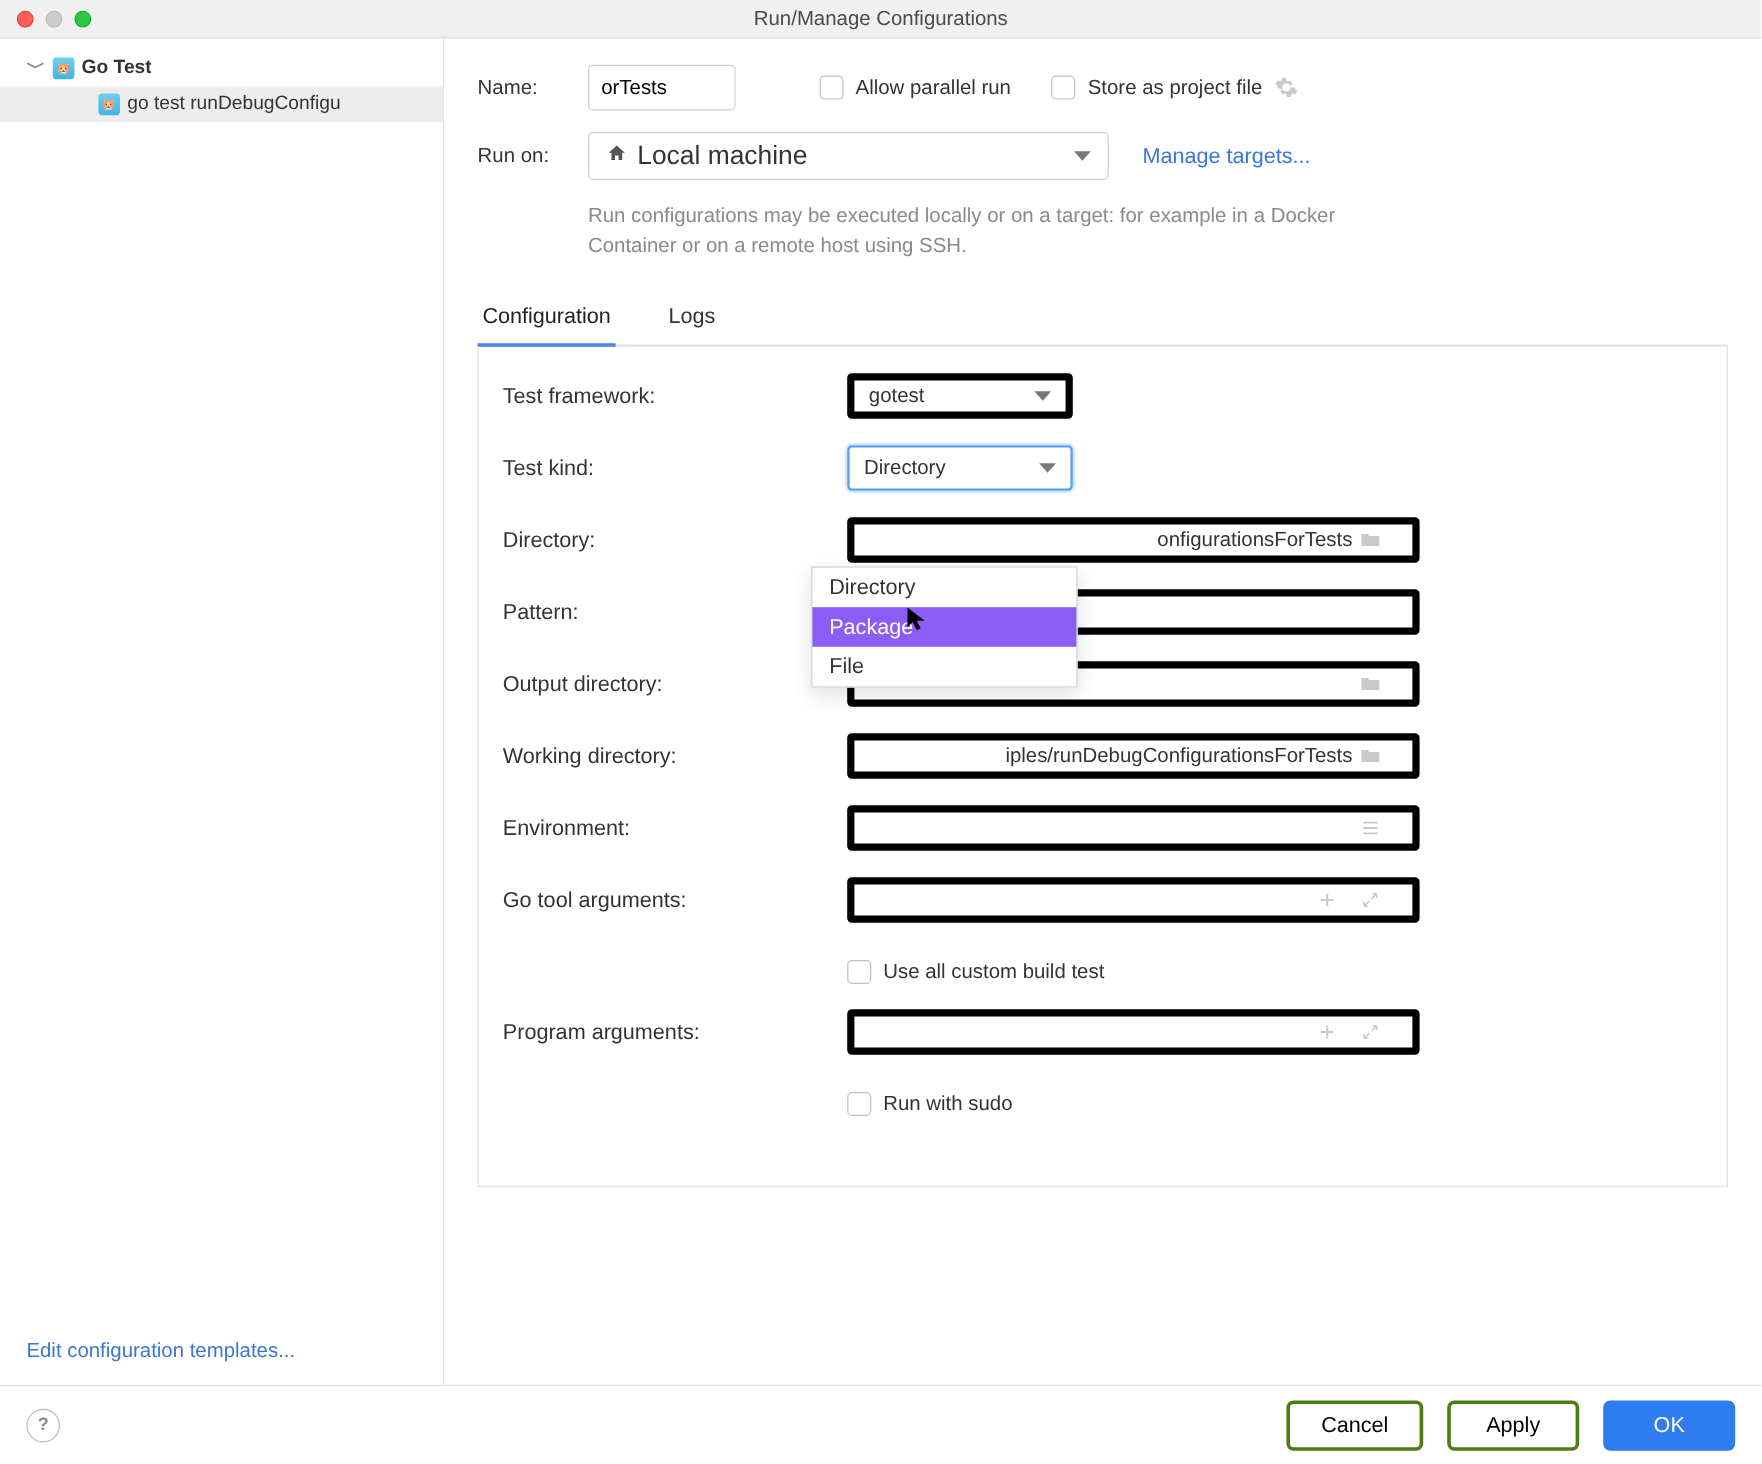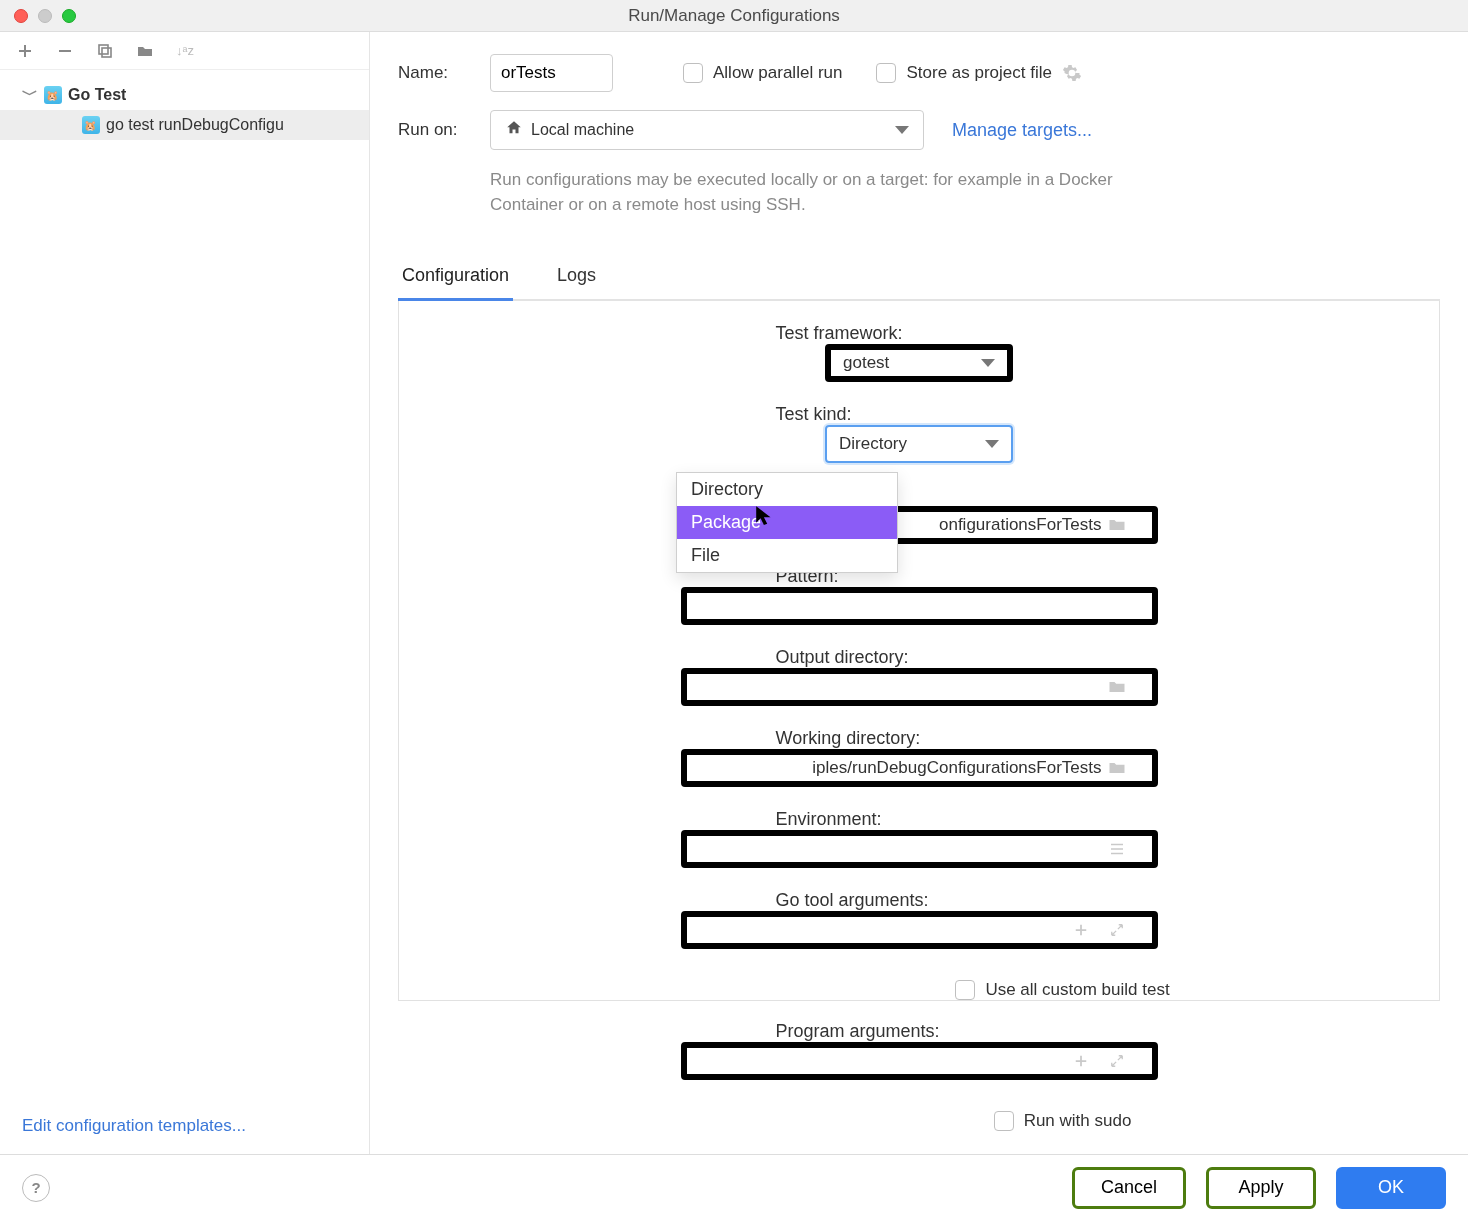--- a/index.html
+++ b/index.html
@@ -78,37 +78,37 @@
       appearance: none; width: 20px; height: 20px; border: 1.5px solid #bfbfbf;
       border-radius: 4px; margin-right: 10px;
     }
     .chk-wrap .txt { font-size: 17px; }
     .gear-icon {
       width: 20px; height: 20px; margin-left: 10px; color: #bdbdbd;
     }
     .runon-dd {
       width: 434px; height: 40px; border: 1px solid #cfcfcf; border-radius: 4px;
       display: inline-flex; align-items: center; padding: 0 14px;
-      font-size: 16px; justify-content: space-between;
+      font-size: 22px; justify-content: space-between;
     }
     .runon-dd .lefticon { color: #555; margin-right: 8px; }
     .link { color: #3a77d8; font-size: 18px; }
     .hint { color: #8a8a8a; font-size: 17px; line-height: 1.45; margin-left: 92px; max-width: 700px; }
     
-    .tabs { display: flex; gap: 40px; margin-top: 40px; border-bottom: 2px solid #e3e3e3; }
+    .tabs { display: flex; gap: 40px; margin-top: 28px; border-bottom: 2px solid #e3e3e3; }
     .tab {
       padding: 8px 4px 12px 4px; font-size: 18px; border-bottom: 3px solid transparent;
       margin-bottom: -2px;
     }
     .tab.active { border-bottom-color: #4a86e8; color: #222; }
     
     .frame {
       border: 1px solid #e1e1e1; border-top: none; padding: 22px 20px; position: relative; height: 700px;
     }
-    .frow { display: flex; align-items: center; margin-bottom: 22px; flex-direction: column; }
+    .frow { display: flex; align-items: center; margin-bottom: 22px; }
     .frow .flbl { width: 287px; font-size: 18px; }
     .select-box, .text-box {
       height: 38px; border: 6px solid #000000; border-radius: 4px; display: inline-flex;
       align-items: center; padding: 0 12px; font-size: 17px; justify-content: space-between;
     }
     .select-box { width: 188px; }
     .select-box.focused { border: 2px solid #5a9ff0; box-shadow: 0 0 0 2px rgba(88,159,240,.25); }
     .text-box { width: 477px; }
     .text-box.with-icon { padding-right: 20px; }
     .trail-icon {
@@ -157,44 +157,20 @@
     <div class="dot red"></div>
     <div class="dot gray"></div>
     <div class="dot green"></div>
   </div>
   <div class="title">Run/Manage Configurations</div>
 </div>
 
 <div class="content">
 
   <div class="sidebar">
-    <div class="sb-toolbar">
-      <span class="tool-ico">
-        <svg viewBox="0 0 16 16" width="16" height="16">
-            <path d="M8 2v12M2 8h12" stroke="#888" stroke-width="2"></path>
-          </svg>
-      </span>
-      <span class="tool-ico">
-        <svg viewBox="0 0 16 16" width="16" height="16">
-            <path d="M2 8h12" stroke="#888" stroke-width="2"></path>
-          </svg>
-      </span>
-      <span class="tool-ico">
-        <svg viewBox="0 0 16 16" width="16" height="16">
-            <rect x="2" y="2" width="9" height="9" fill="none" stroke="#888" stroke-width="1.6"></rect>
-            <rect x="5" y="5" width="9" height="9" fill="none" stroke="#888" stroke-width="1.6"></rect>
-          </svg>
-      </span>
-      <span class="tool-ico">
-        <svg viewBox="0 0 16 16" width="16" height="16">
-            <path d="M1 4h5l2 2h7v7H1z" fill="#888"></path>
-          </svg>
-      </span>
-      <span class="tool-ico" style="color:#bbb;font-size:13px;">↓ᵃz</span>
-    </div>
     <div class="tree">
       <div class="tree-row group">
         <span class="chev">﹀</span>
         <span class="go-icon">🐹</span>
         <span class="label">Go Test</span>
       </div>
       <div class="tree-row selected" style="padding-left:82px;">
         <span class="go-icon">🐹</span>
         <span class="label">go test runDebugConfigu</span>
       </div>

